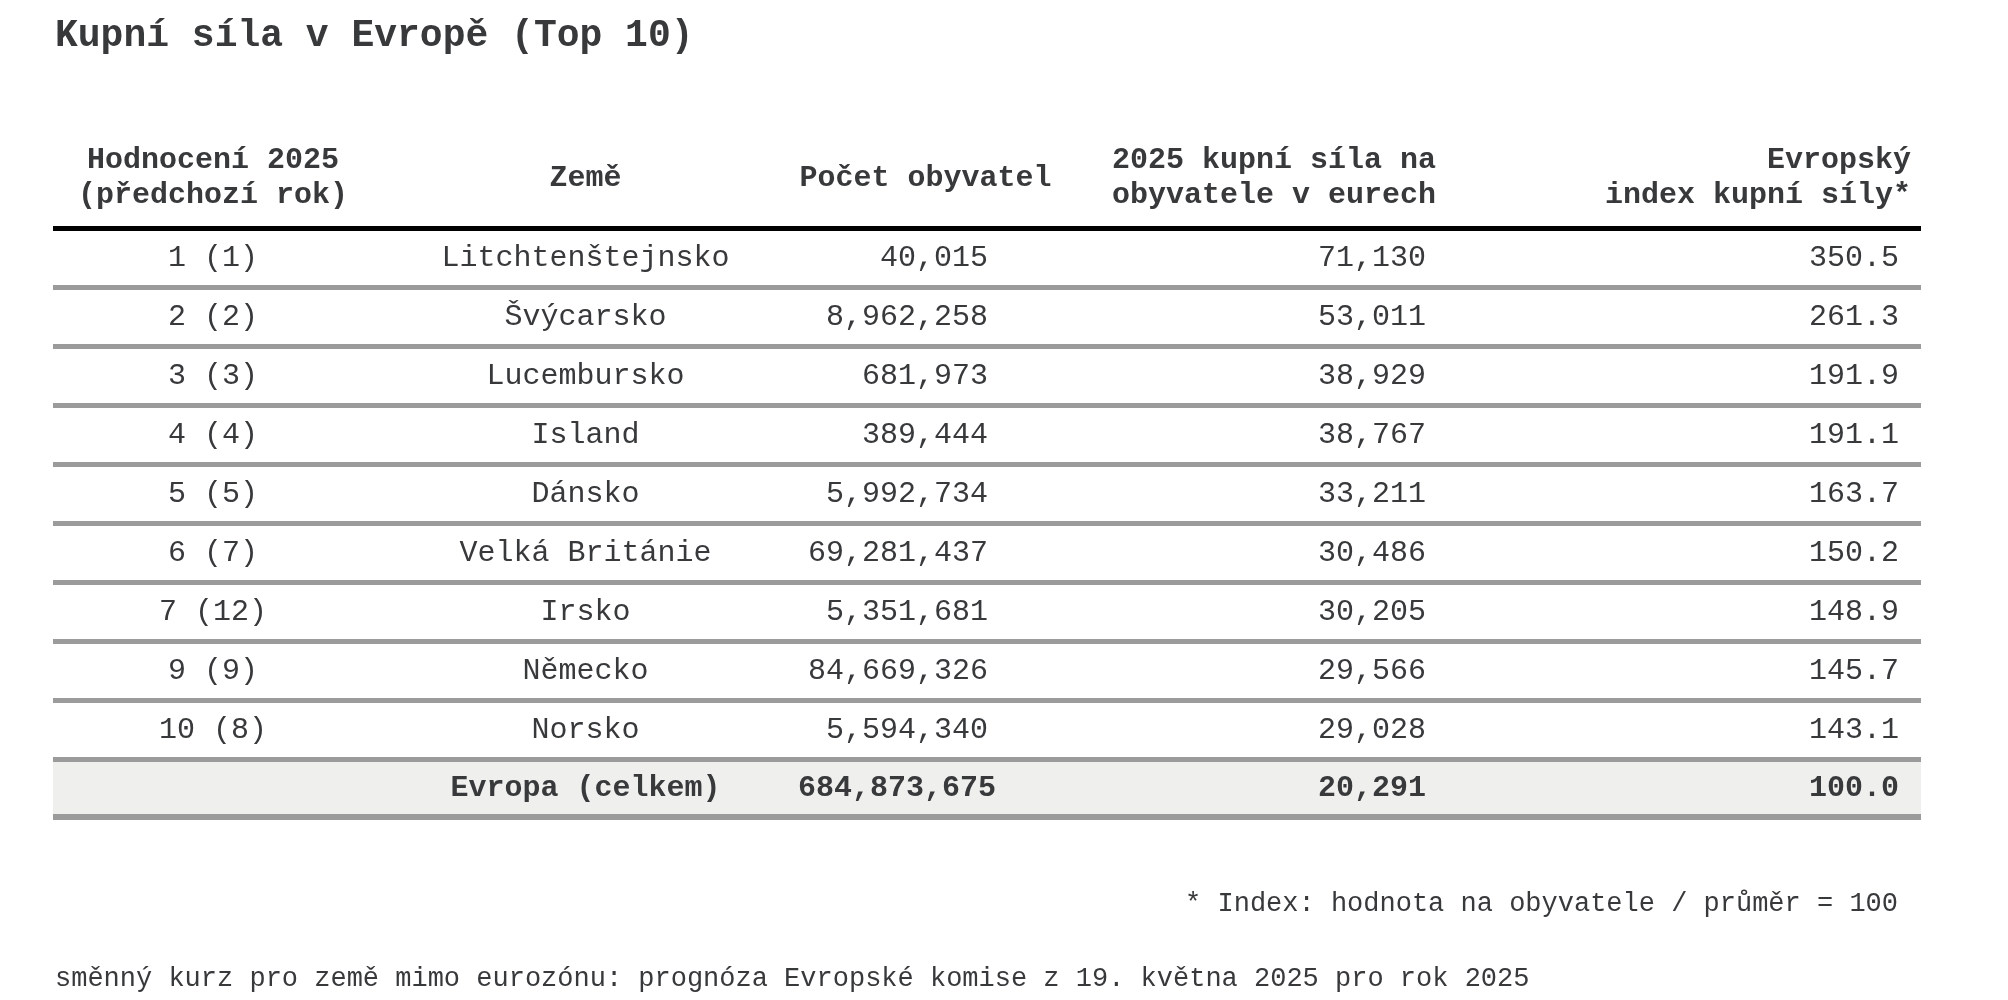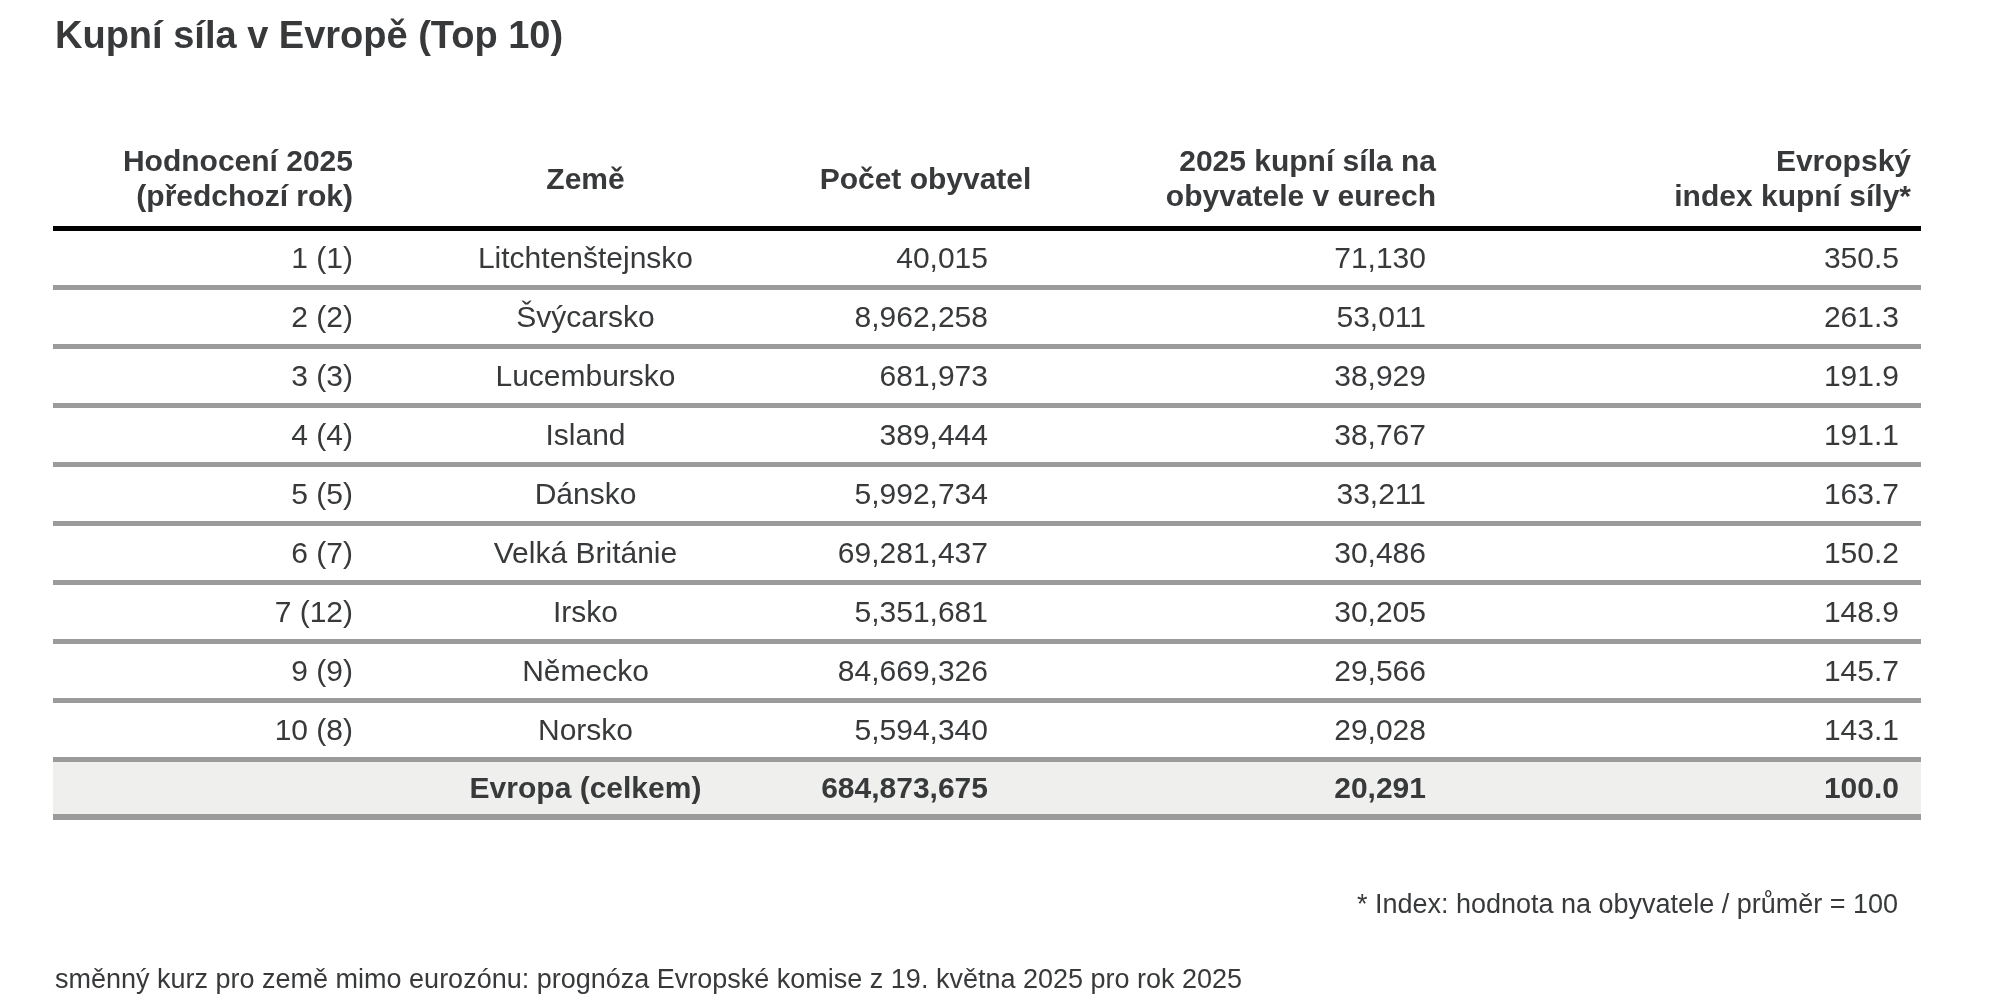--- a/index.html
+++ b/index.html
@@ -5,21 +5,21 @@
   html, body {
     margin: 0;
     padding: 0;
     background: #ffffff;
   }
   .page {
     position: relative;
     width: 2008px;
     height: 1000px;
     background: #ffffff;
-    font-family: Liberation Sans, sans-serif;
+    font-family: Liberation Mono, monospace;
     color: var(--text-color, #37393b);
     overflow: hidden;
   }
   .title {
     position: absolute;
     left: 55px;
     top: 14px;
     margin: 0;
     font-size: 38px;
     font-weight: 700;
@@ -52,21 +52,21 @@
   }
   .ppe-table tbody td {
     font-size: 30px;
     font-weight: 400;
     height: 54px;
     padding: 0;
     vertical-align: middle;
     border-bottom: 5px solid var(--sep-color, #9b9b9b);
     white-space: nowrap;
   }
-  .ppe-table th.c0, .ppe-table td.c0 { text-align: right;  padding-left: 20px; }
+  .ppe-table th.c0, .ppe-table td.c0 { text-align: center;  padding-left: 20px; }
   .ppe-table th.c1, .ppe-table td.c1 { text-align: center;  padding-left: 20px; }
   .ppe-table th.c2 { }
   .ppe-table td.c2 { text-align: right; padding-right: 65px; }
   .ppe-table th.c3 { text-align: right; padding-right: 2px; }
   .ppe-table td.c3 { text-align: right; padding-right: 12px; }
   .ppe-table th.c4 { text-align: right; padding-right: 10px; }
   .ppe-table td.c4 { text-align: right; padding-right: 22px; }
 
   .ppe-table tr.total-row td {
     background: var(--total-bg, #efefee);

